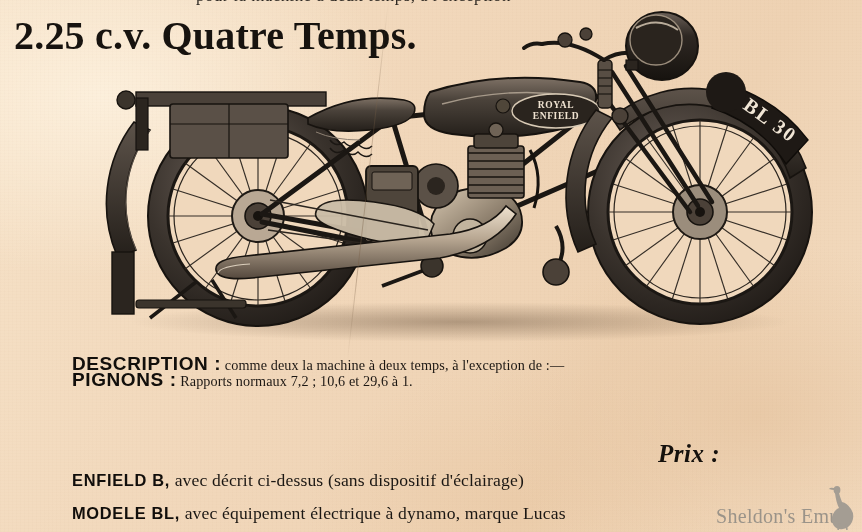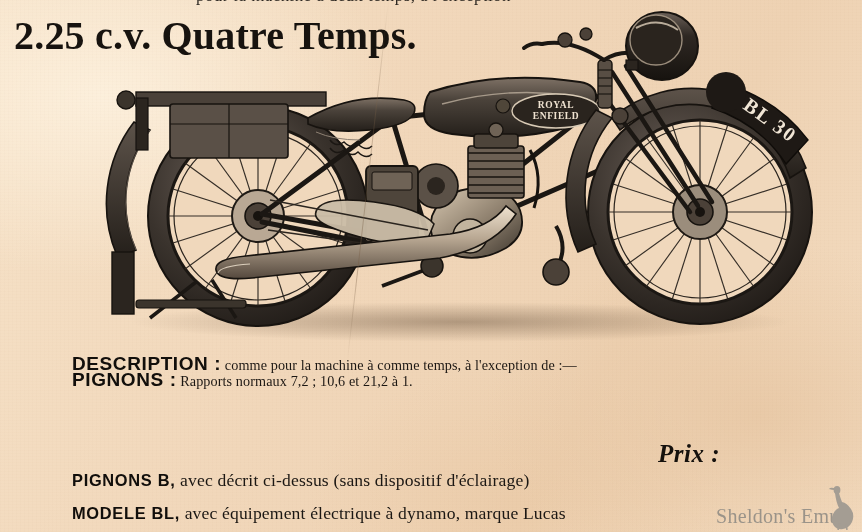--- a/index.html
+++ b/index.html
@@ -424,32 +424,32 @@
         <text transform="translate(742,108) rotate(36)" font-family="Liberation Serif, serif" font-size="20" font-weight="700" fill="#f1e6d6" letter-spacing="2">BL 30</text>
       </g>
     </svg>
   </div>
 
   <div id="scratch"></div>
 
   <div id="spec-block">
     <div class="spec-row">
       <span class="spec-label">DESCRIPTION :</span>
-      <span class="spec-body">comme pour la machine à comme temps, à l'exception de :—</span>
+      <span class="spec-body">comme deux la machine à deux temps, à l'exception de :—</span>
     </div>
     <div class="spec-row">
       <span class="spec-label">PIGNONS :</span>
-      <span class="spec-body">Rapports normaux 7,2 ;  10,6 et 21,2 à 1.</span>
+      <span class="spec-body">Rapports normaux 7,2 ;  10,6 et 29,6 à 1.</span>
     </div>
   </div>
 
   <div id="prix-heading">Prix :</div>
 
   <div class="model-line" id="model-b-line">
-    <span class="model-name">PIGNONS B,</span>
+    <span class="model-name">ENFIELD B,</span>
     <span>avec décrit ci-dessus (sans dispositif d'éclairage)</span>
   </div>
 
   <div class="model-line" id="model-bl-line">
     <span class="model-name">MODELE BL,</span>
     <span>avec équipement électrique à dynamo, marque Lucas</span>
   </div>
 
   <div id="watermark">Sheldon's Emu</div>
 

